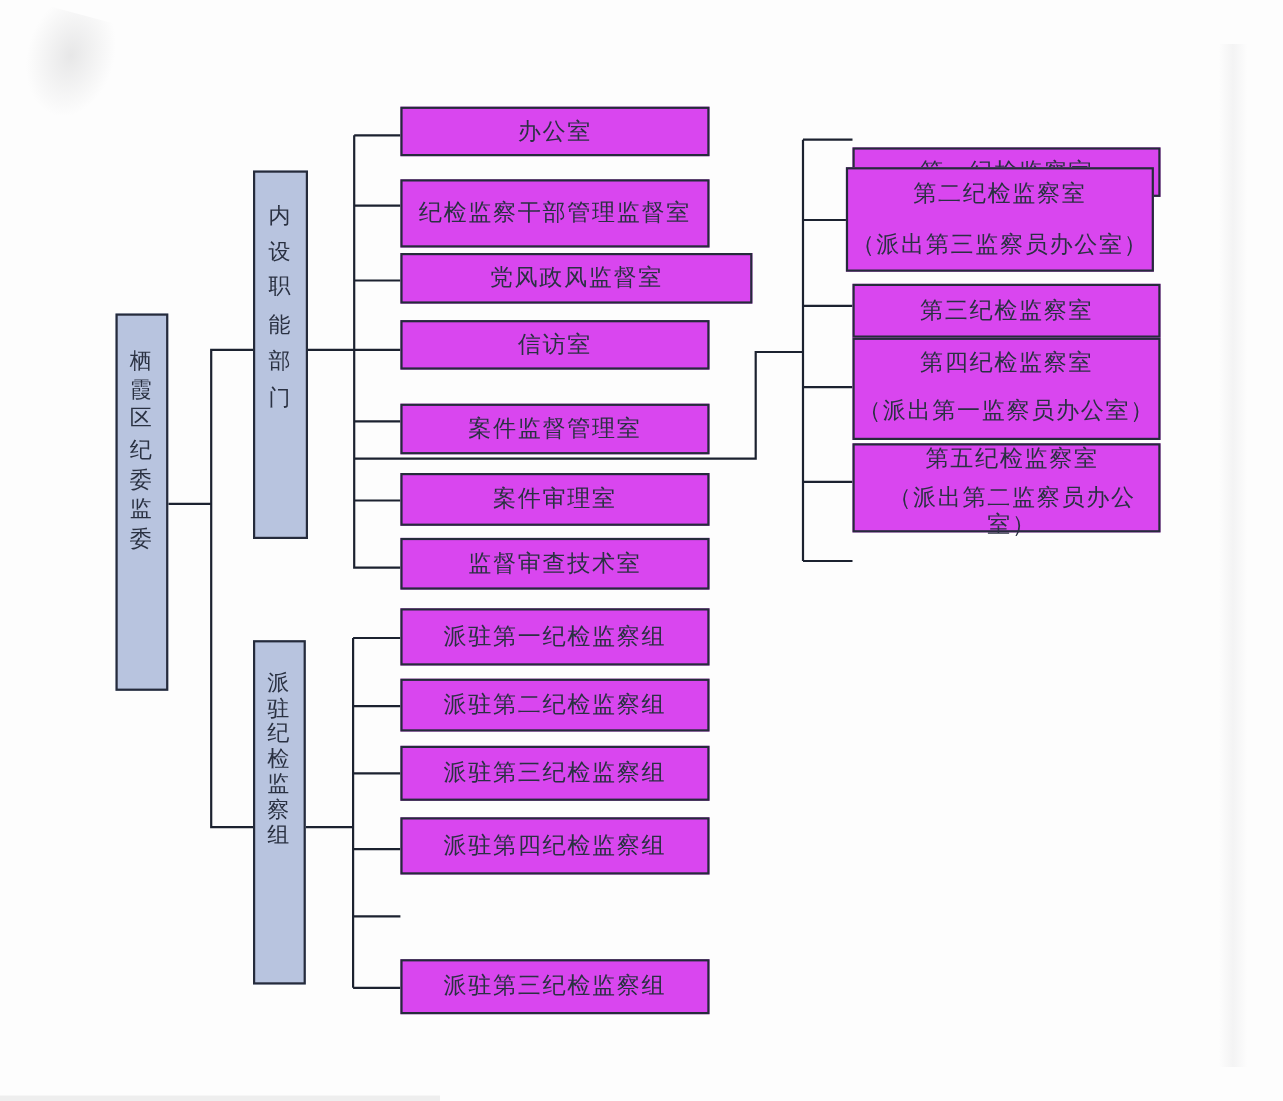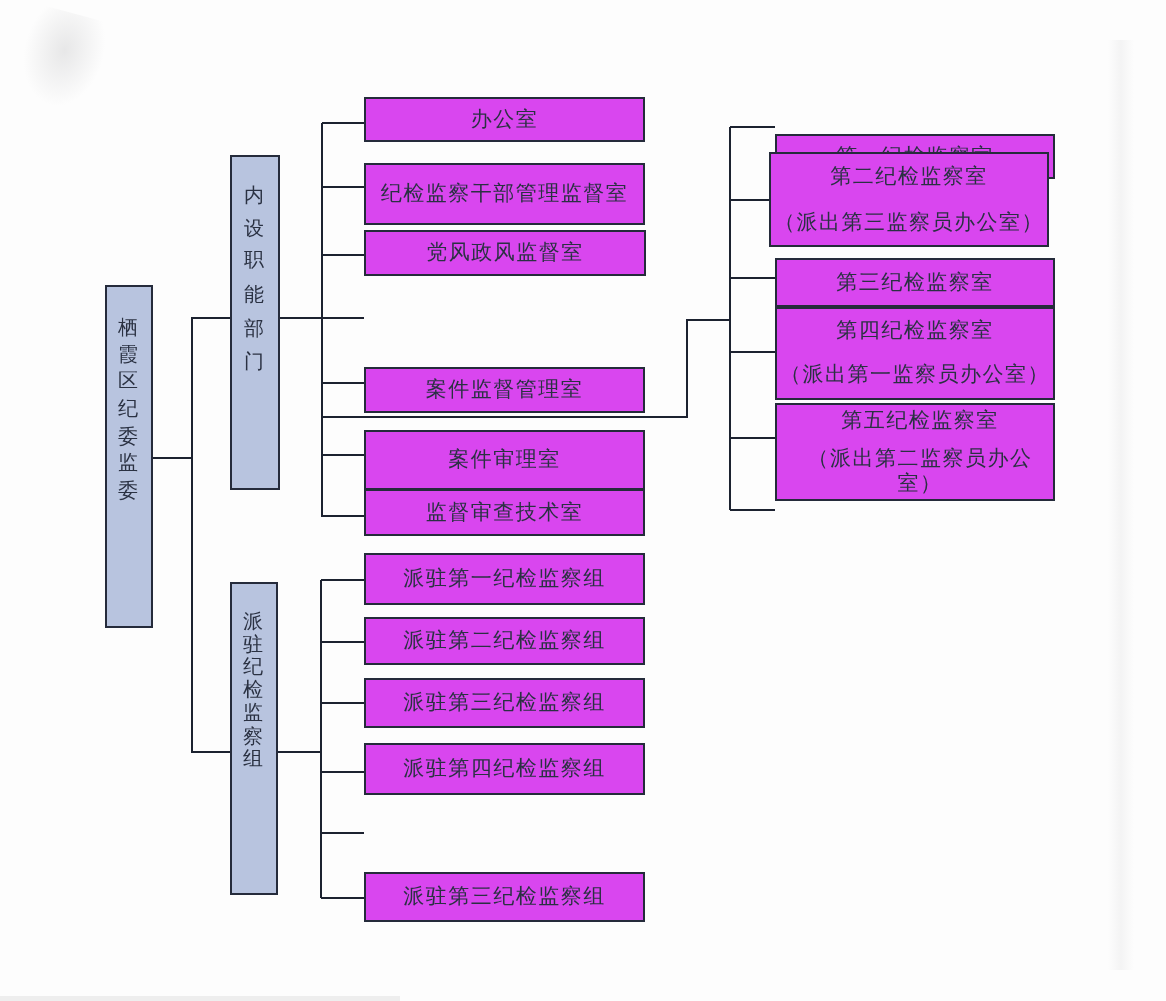--- a/index.html
+++ b/index.html
@@ -107,40 +107,41 @@
   <div class="vbox" style="left:230px; top:155px; width:50px; height:335px;">
     <span class="vtext cat1-spacing">内设职能部门</span>
   </div>
 
   <div class="vbox" style="left:230px; top:582px; width:48px; height:313px;">
     <span class="vtext cat2-spacing">派驻纪检监察组</span>
   </div>
 
   <div class="box" style="left:364px; top:97px; width:281px; height:45px;">办公室</div>
   <div class="box" style="left:364px; top:163px; width:281px; height:62px;">纪检监察干部管理监督室</div>
-  <div class="box" style="left:364px; top:230px; width:282px; height:46px;">党风政风监督室</div>
+  <div class="box" style="left:364px; top:230px; width:320px; height:46px;">党风政风监督室</div>
+  <div class="box" style="left:364px; top:291px; width:281px; height:45px;">信访室</div>
   <div class="box" style="left:364px; top:355px; width:281px; height:46px;margin-top:12px;">案件监督管理室</div>
-  <div class="box" style="left:364px; top:430px; width:281px; height:60px;">案件审理室</div>
+  <div class="box" style="left:364px; top:430px; width:281px; height:48px;">案件审理室</div>
   <div class="box" style="left:364px; top:489px; width:281px; height:47px;">监督审查技术室</div>
 
   <div class="box" style="left:775px; top:97px; width:280px; height:45px;margin-top:37px;">第一纪检监察室</div>
 
   <div class="box two-line" style="left:769px; top:152px; width:280px; height:95px;">
     <span>第二纪检监察室</span>
     <span>（派出第三监察员办公室）</span>
   </div>
 
   <div class="box" style="left:775px; top:258px; width:280px; height:49px;">第三纪检监察室</div>
 
   <div class="box two-line" style="left:775px; top:307px; width:280px; height:93px;font-family:Liberation Mono, monospace;">
     <span>第四纪检监察室</span>
     <span>（派出第一监察员办公室）</span>
   </div>
 
-  <div class="box two-line" style="left:775px; top:403px; width:280px; height:98px;padding-left:10px;">
+  <div class="box two-line" style="left:775px; top:403px; width:280px; height:81px;padding-left:10px;">
     <span>第五纪检监察室</span>
     <span>（派出第二监察员办公室）</span>
   </div>
 
 
   <div class="box" style="left:364px; top:553px; width:281px; height:52px;">派驻第一纪检监察组</div>
   <div class="box" style="left:364px; top:617px; width:281px; height:48px;">派驻第二纪检监察组</div>
   <div class="box" style="left:364px; top:678px; width:281px; height:50px;">派驻第三纪检监察组</div>
   <div class="box" style="left:364px; top:743px; width:281px; height:52px;">派驻第四纪检监察组</div>
   <div class="box" style="left:364px; top:872px; width:281px; height:50px;">派驻第三纪检监察组</div>

